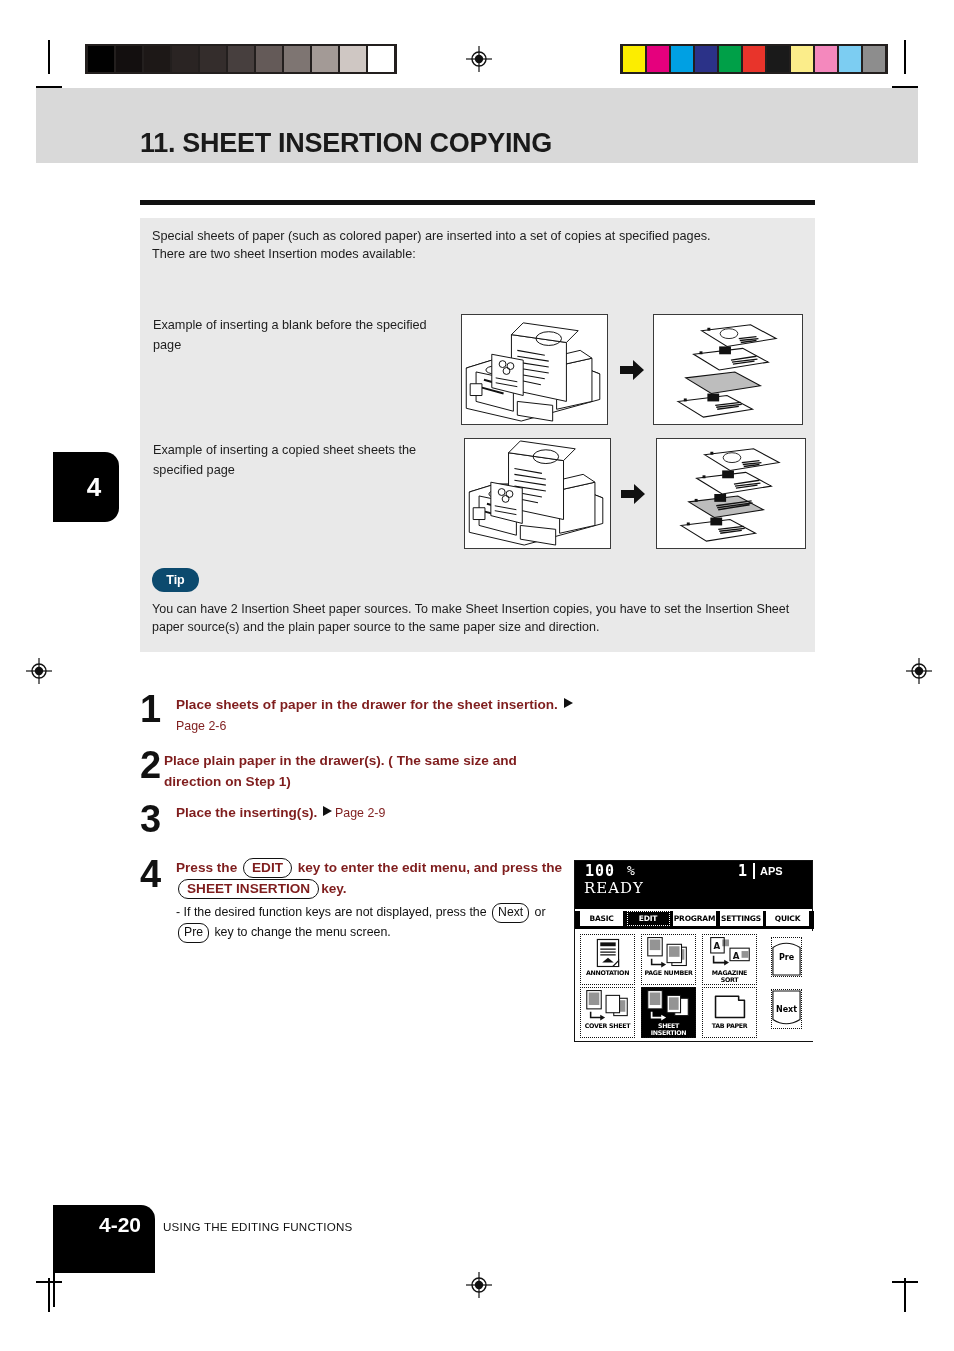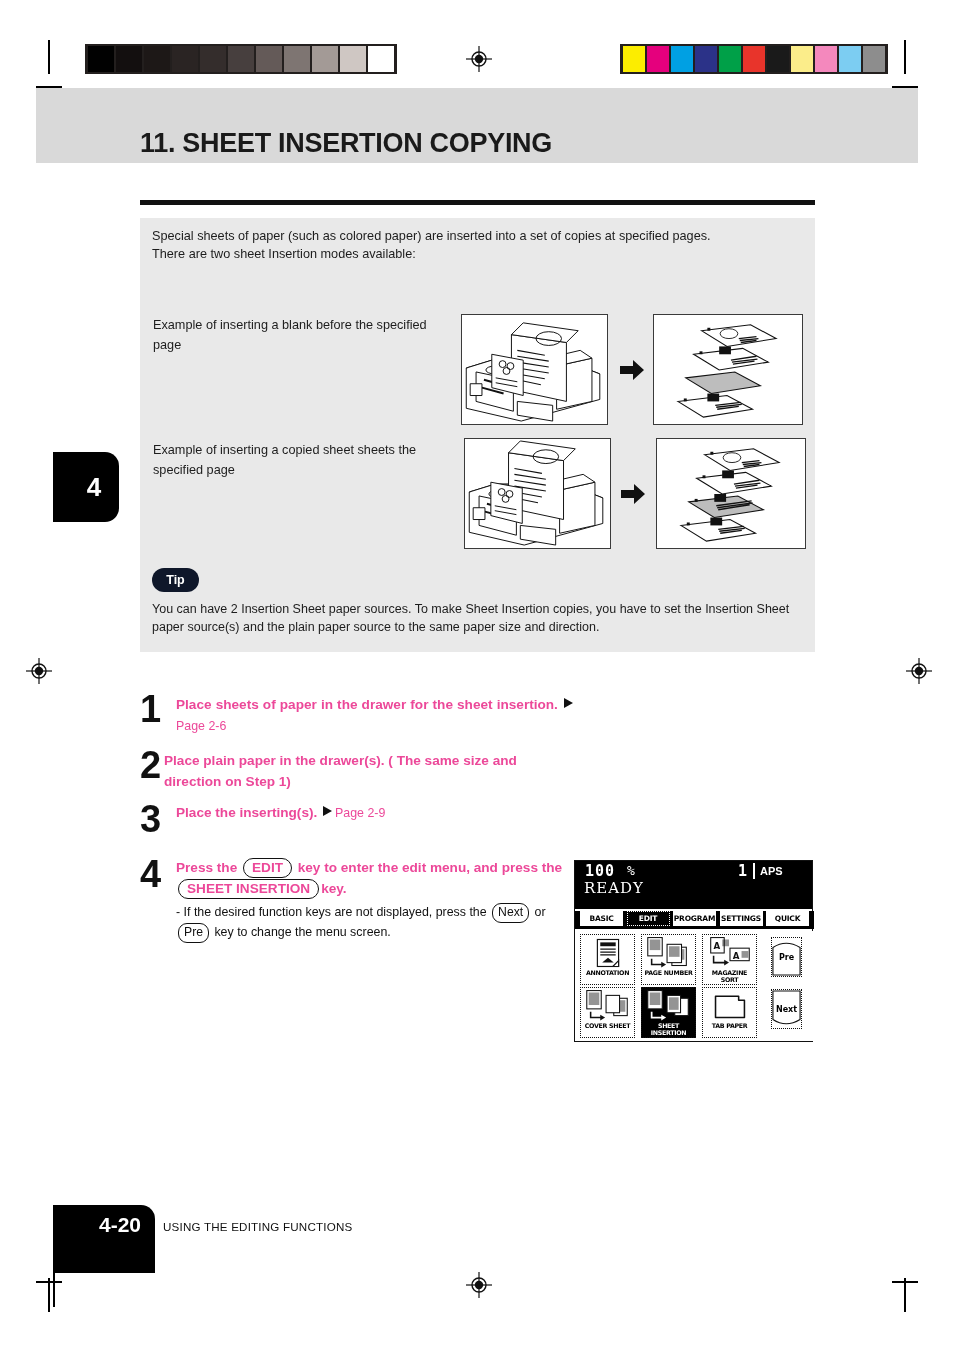--- a/index.html
+++ b/index.html
@@ -73,21 +73,21 @@
   .illus svg { display: block; width: 100%; height: 100%; }
 
   .arrow-sep { position: absolute; width: 26px; height: 24px; }
   .arrow-sep.one { left: 619px; top: 358px; }
   .arrow-sep.two { left: 620px; top: 482px; }
 
   
   .tip-badge {
     position: absolute; left: 152px; top: 568px;
     width: 47px; height: 24px; border-radius: 12px;
-    background: #0f172a; color: #fff;
+    background: #0c4a6e; color: #fff;
     font-size: 12.5px; font-weight: bold;
     display: flex; align-items: center; justify-content: center;
   }
   .tip-text {
     position: absolute; left: 152px; top: 601px; width: 660px;
     font-size: 12.5px; line-height: 17.5px; color: #1d1d1d;
   }
 
   
   .chapter-tab {
@@ -100,21 +100,21 @@
   }
 
   
   .step { position: absolute; }
   .step-num {
     position: absolute; font-size: 38px; font-weight: bold;
     color: #111; line-height: 38px; width: 34px; text-align: left;
   }
   .step-body {
     position: absolute; font-size: 13.6px; font-weight: bold;
-    line-height: 21px; color: #ec4899;
+    line-height: 21px; color: #7f1d1d;
   }
   .s1 { left: 140px; top: 690px; }
   .s1 .step-body { left: 36px; top: 4px; width: 400px; text-align: justify; }
   .s2 { left: 140px; top: 746px; }
   .s2 .step-body { left: 24px; top: 4px; width: 400px; }
   .s3 { left: 140px; top: 800px; }
   .s3 .step-body { left: 36px; top: 2px; width: 400px; }
   .s4 { left: 140px; top: 855px; }
   .s4 .step-body { left: 36px; top: 2px; width: 400px; }
 

